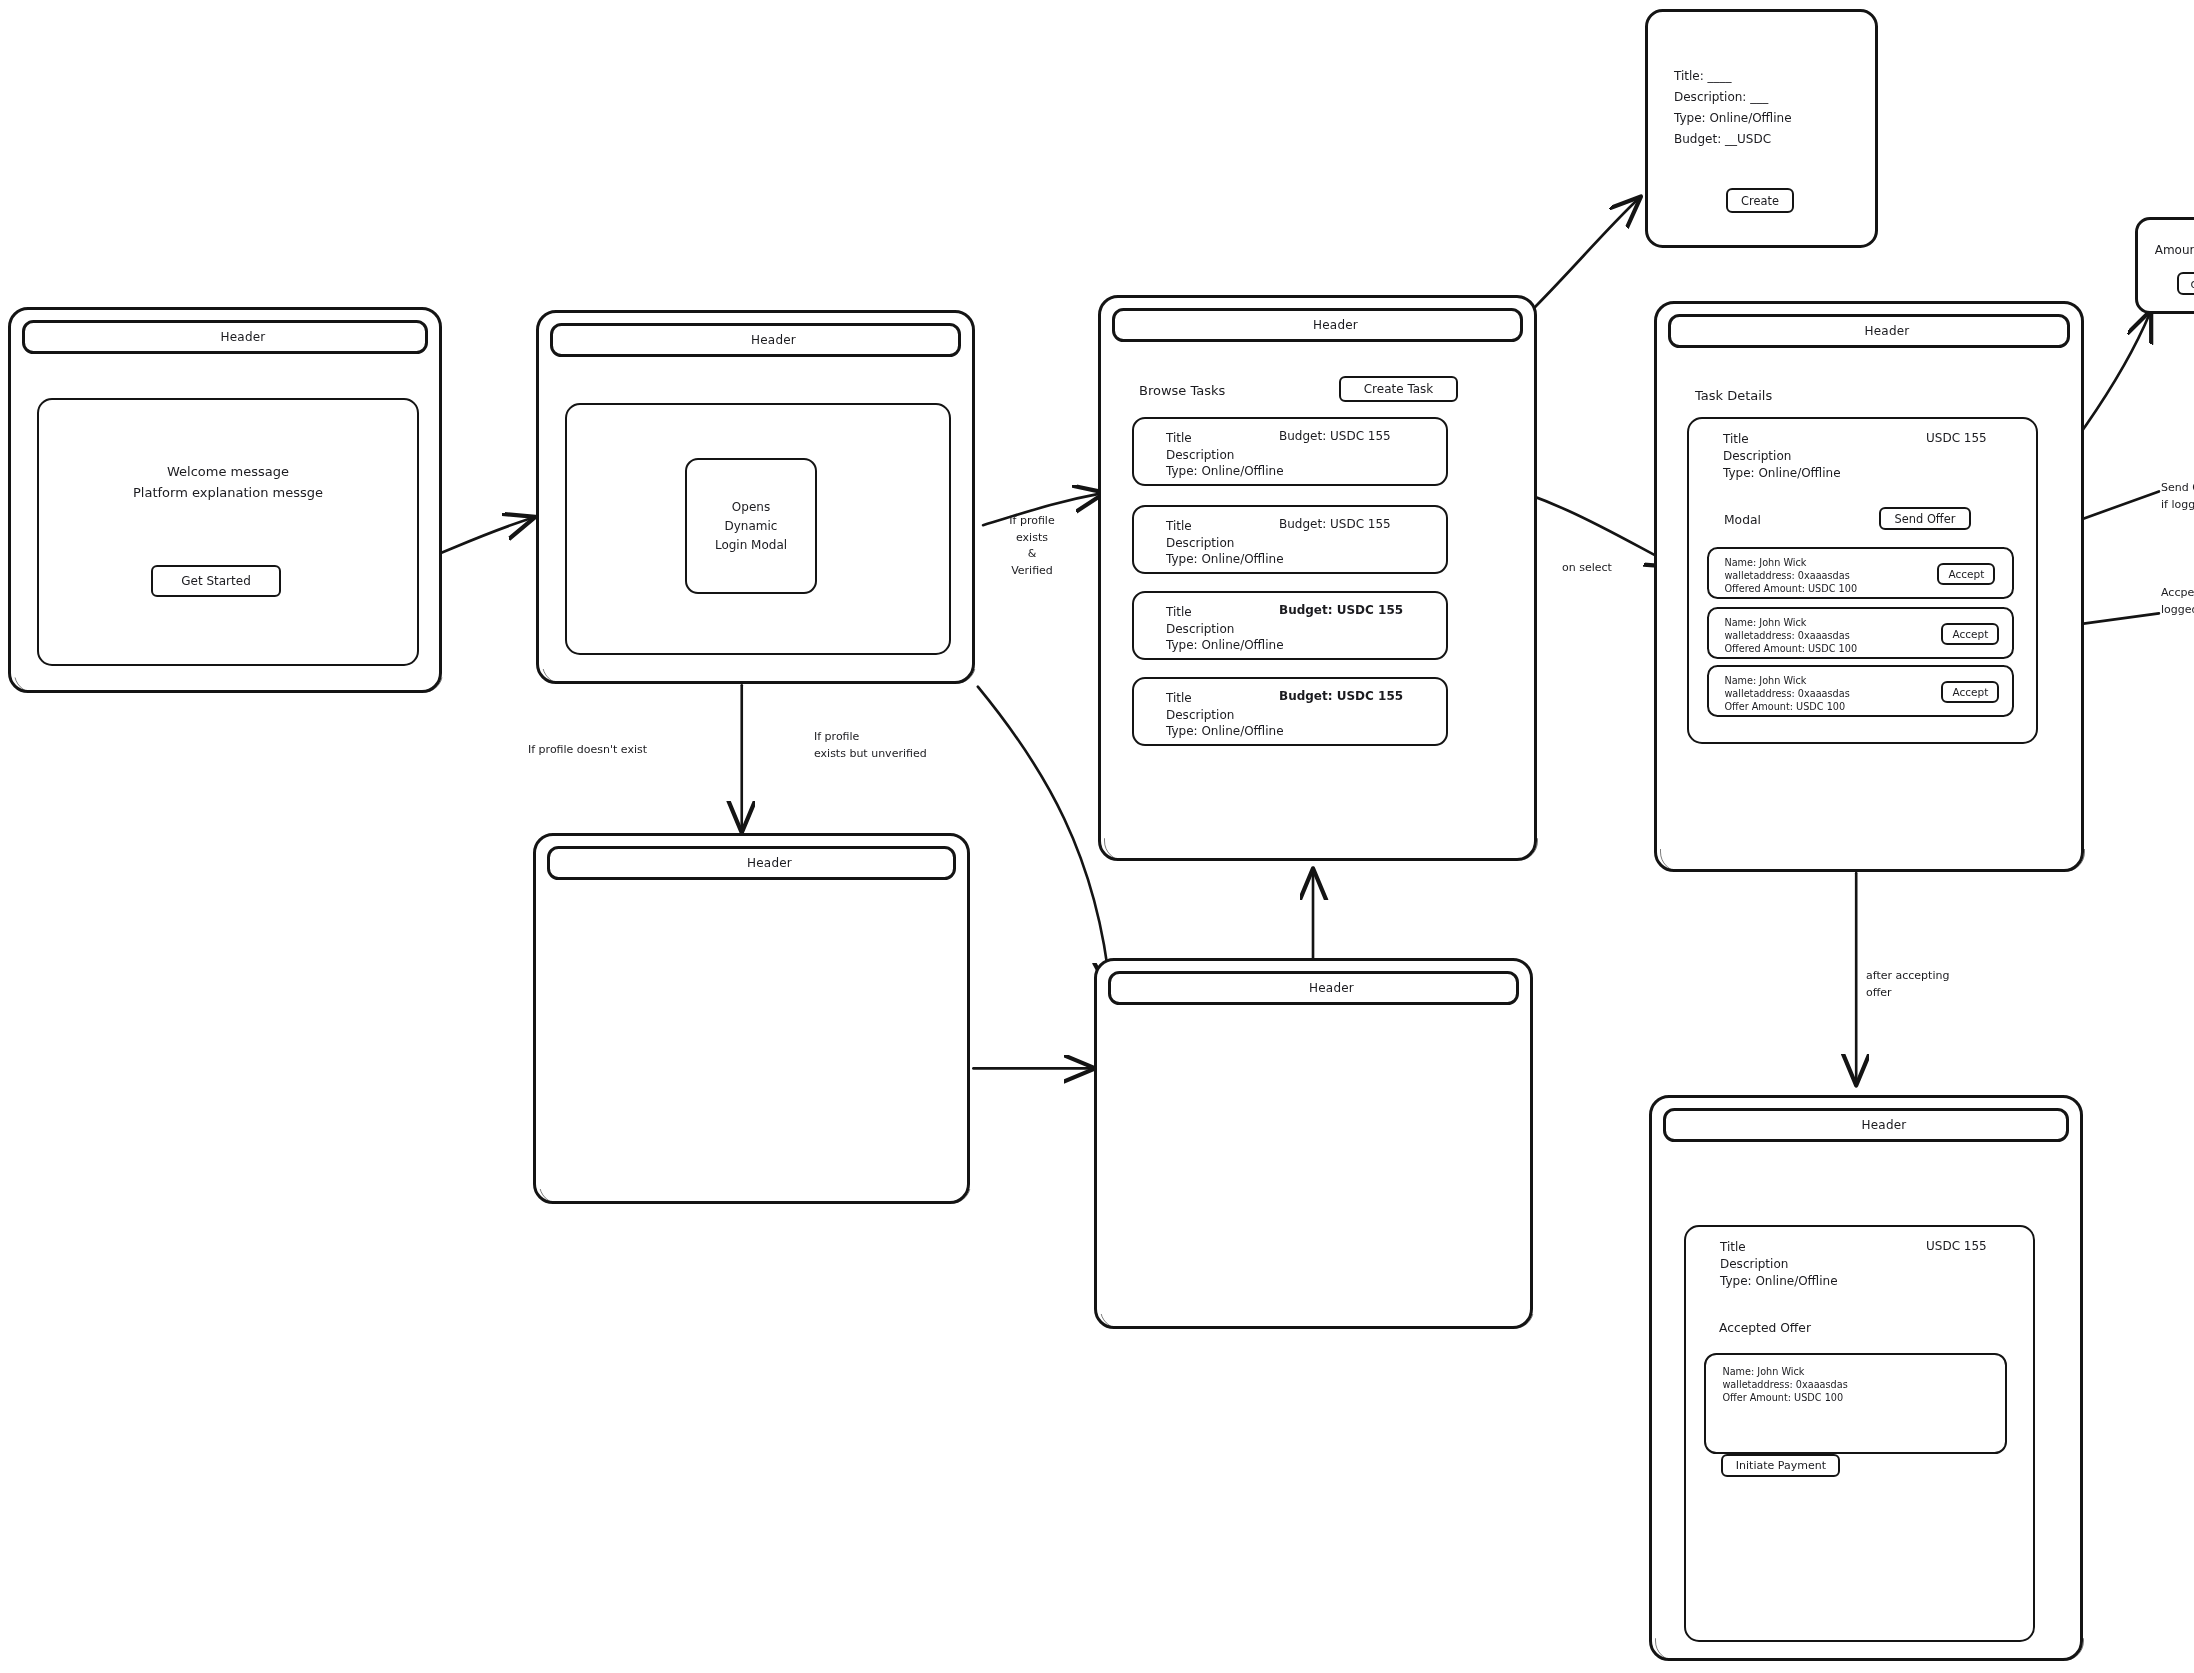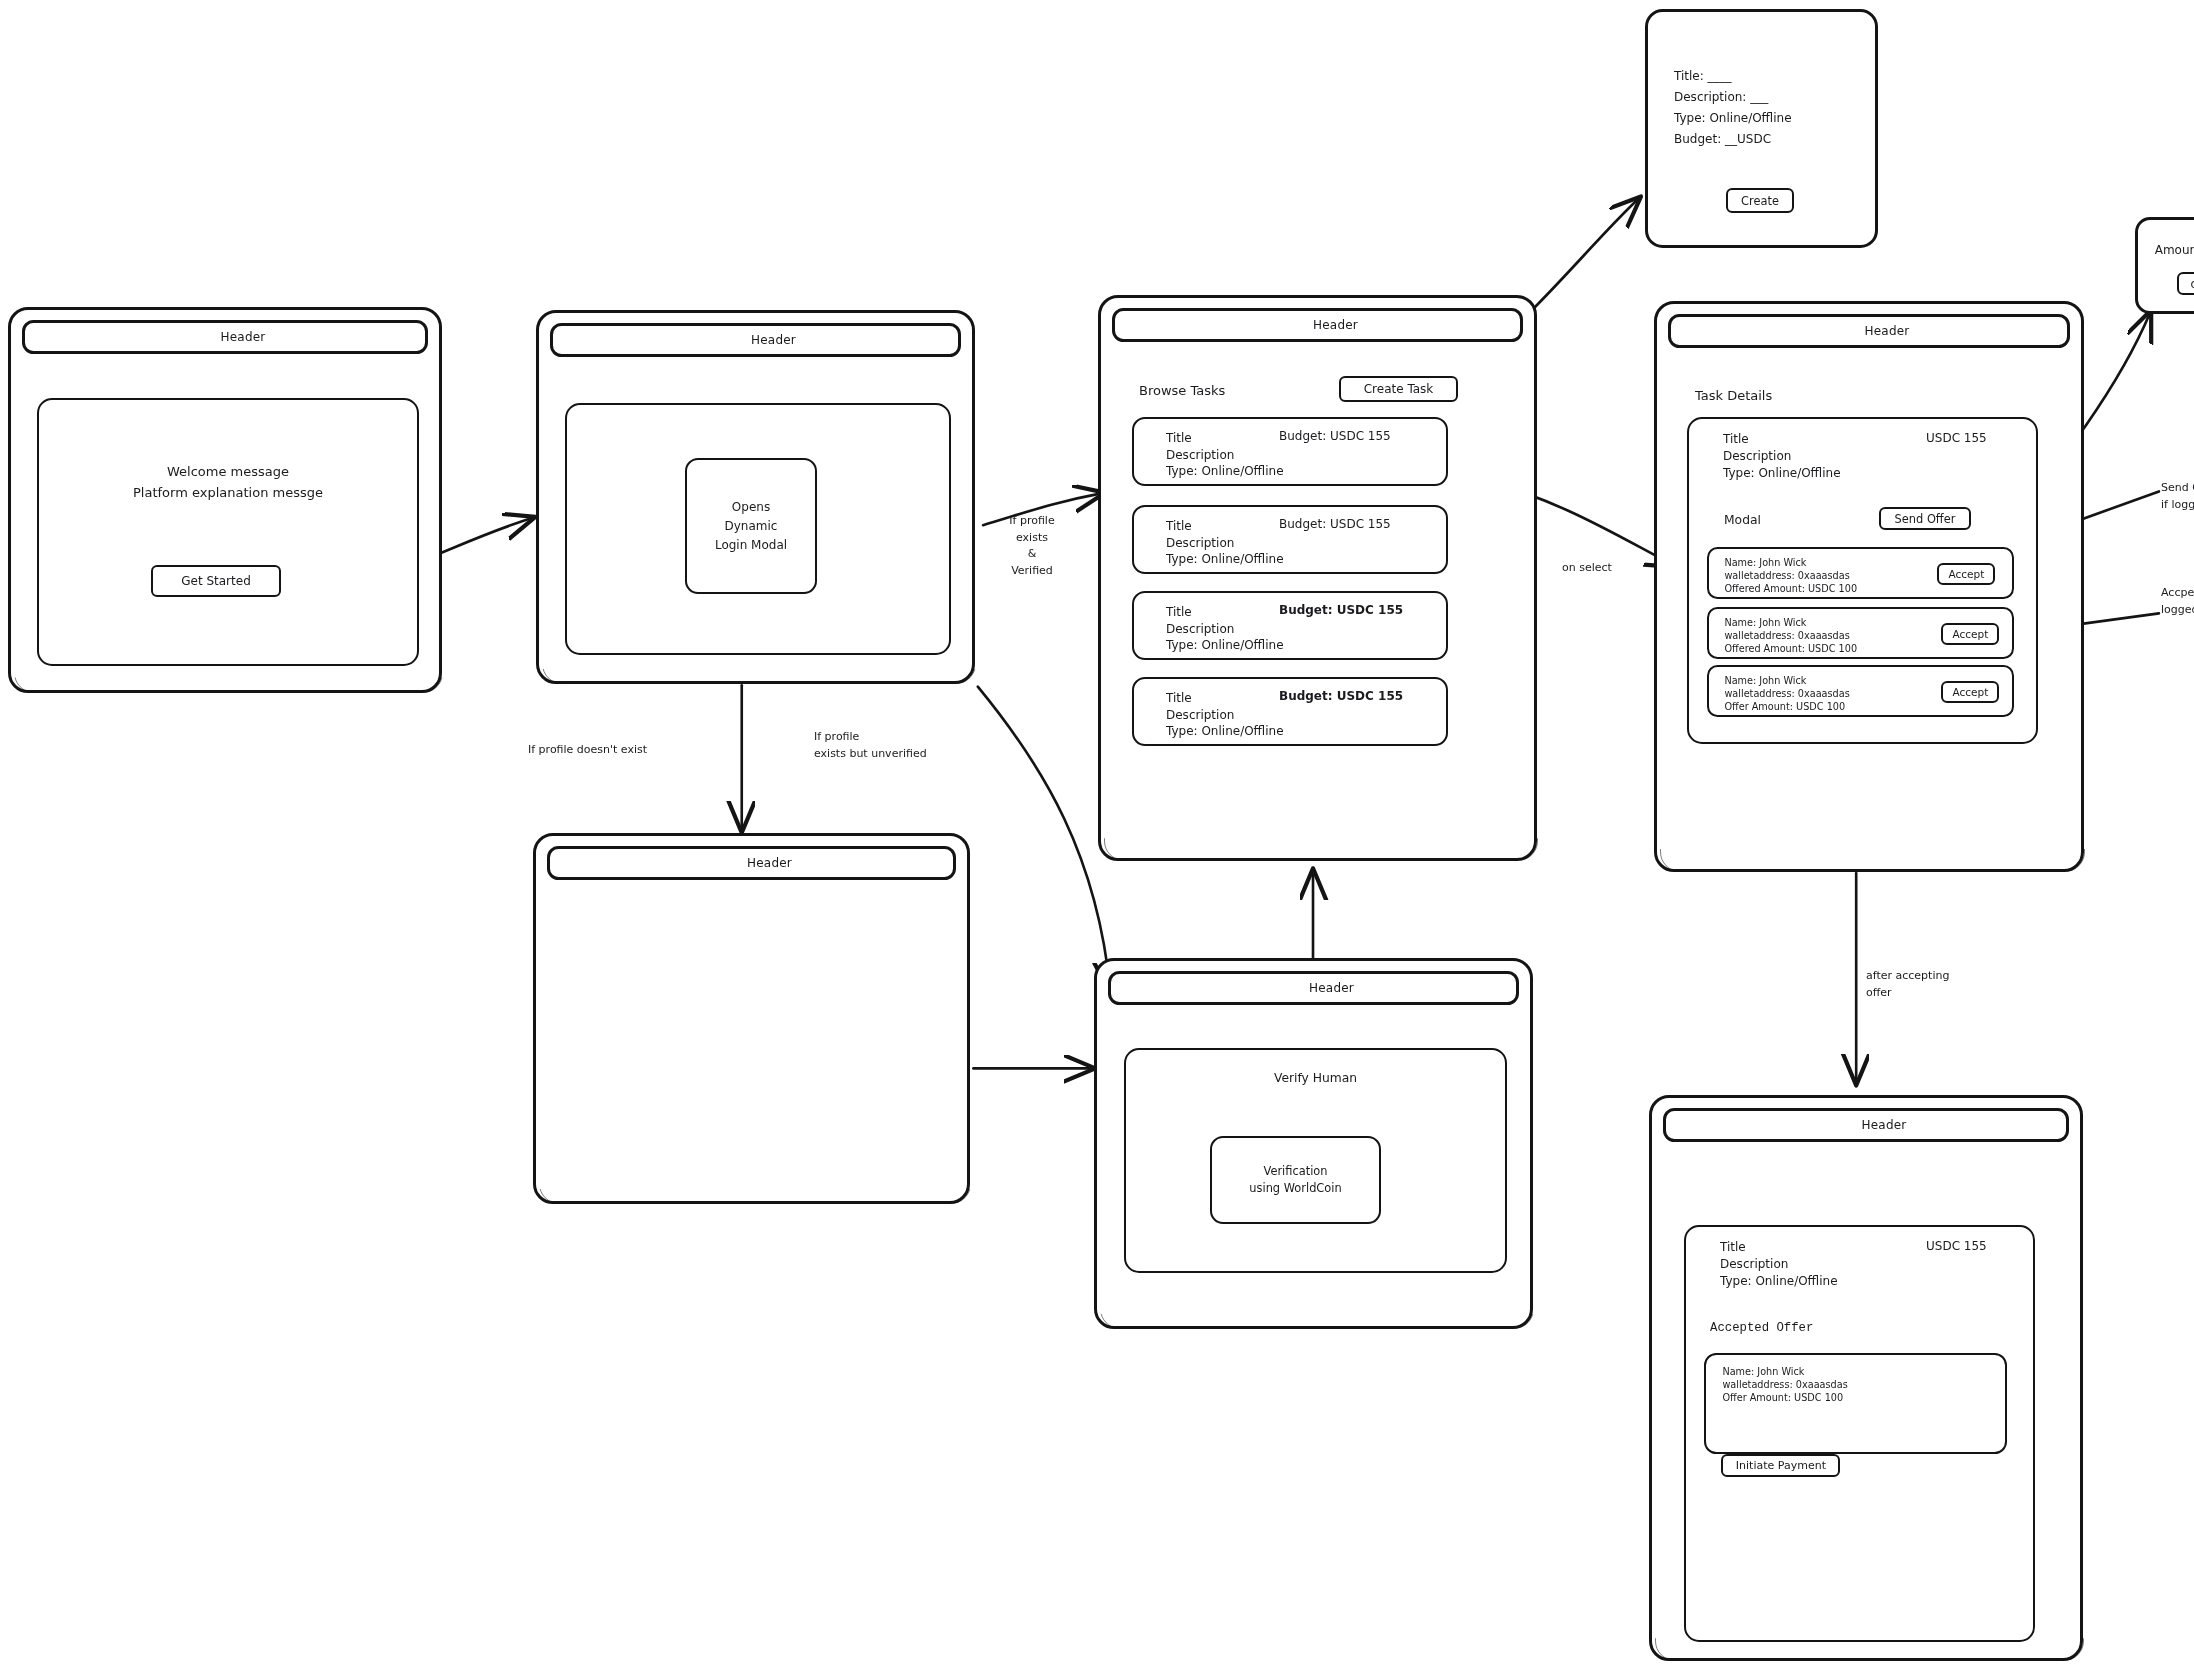--- a/index.html
+++ b/index.html
@@ -160,27 +160,20 @@
   <div class="screen" style="left:533px; top:833px; width:437px; height:371px;">
     <div class="hdr">
       <span class="hdr-label">Header</span>
     </div>
   </div>
 
   <div class="screen" style="left:1094px; top:958px; width:439px; height:371px;">
     <div class="hdr">
       <span class="hdr-label">Header</span>
     </div>
-    <div class="panel" style="left:27px; top:87px; width:383px; height:225px;">
-      <div class="ctr f28" style="top:19.3px;">Verify Human</div>
-      <div class="card" style="left:84px; top:86px; width:171px; height:88px;">
-        <div class="ctr f26" style="top:24.6px;">Verification</div>
-        <div class="ctr f26" style="top:42px;">using WorldCoin</div>
-      </div>
-    </div>
   </div>
 
   <div class="screen" style="left:1098px; top:295px; width:439px; height:566px;">
     <div class="hdr">
       <span class="hdr-label">Header</span>
     </div>
     <div class="txt f30" style="left:38px; top:84px;">Browse Tasks</div>
     <div class="btn f27" style="left:238px; top:78px; width:119px; height:25.5px;">
       <span>Create Task</span>
     </div>
@@ -280,21 +273,21 @@
   <div class="screen" style="left:1649px; top:1095px; width:434px; height:566px;">
     <div class="hdr">
       <span class="hdr-label">Header</span>
     </div>
     <div class="panel" style="left:32px; top:127px; width:351px; height:417px;">
       <div class="txt f27" style="left:34px; top:12.3px;">Title</div>
       <div class="txt f27" style="left:34px; top:29px;">Description</div>
       <div class="txt f27" style="left:34px; top:46px;">Type: Online/Offline</div>
       <div class="txt f27" style="left:240px; top:11.4px;">USDC 155</div>
 
-      <div class="txt f28" style="left:24px; top:93px;font-family:Liberation Mono, monospace;">Accepted Offer</div>
+      <div class="txt f28" style="left:33px; top:93px;">Accepted Offer</div>
 
       <div class="card" style="left:18.4px; top:126px; width:303px; height:101px; border-width:2.2px; border-radius:12.3px;">
         <div class="txt f22" style="left:16px; top:9.7px;">Name: John Wick</div>
         <div class="txt f22" style="left:16px; top:23px;">walletaddress: 0xaaasdas</div>
         <div class="txt f22" style="left:16px; top:36px;">Offer Amount: USDC 100</div>
         <div class="btn f25" style="left:15px; top:55px; width:119px; height:23px;margin-top:44px;">
           <span>Initiate Payment</span>
         </div>
       </div>
     </div>

